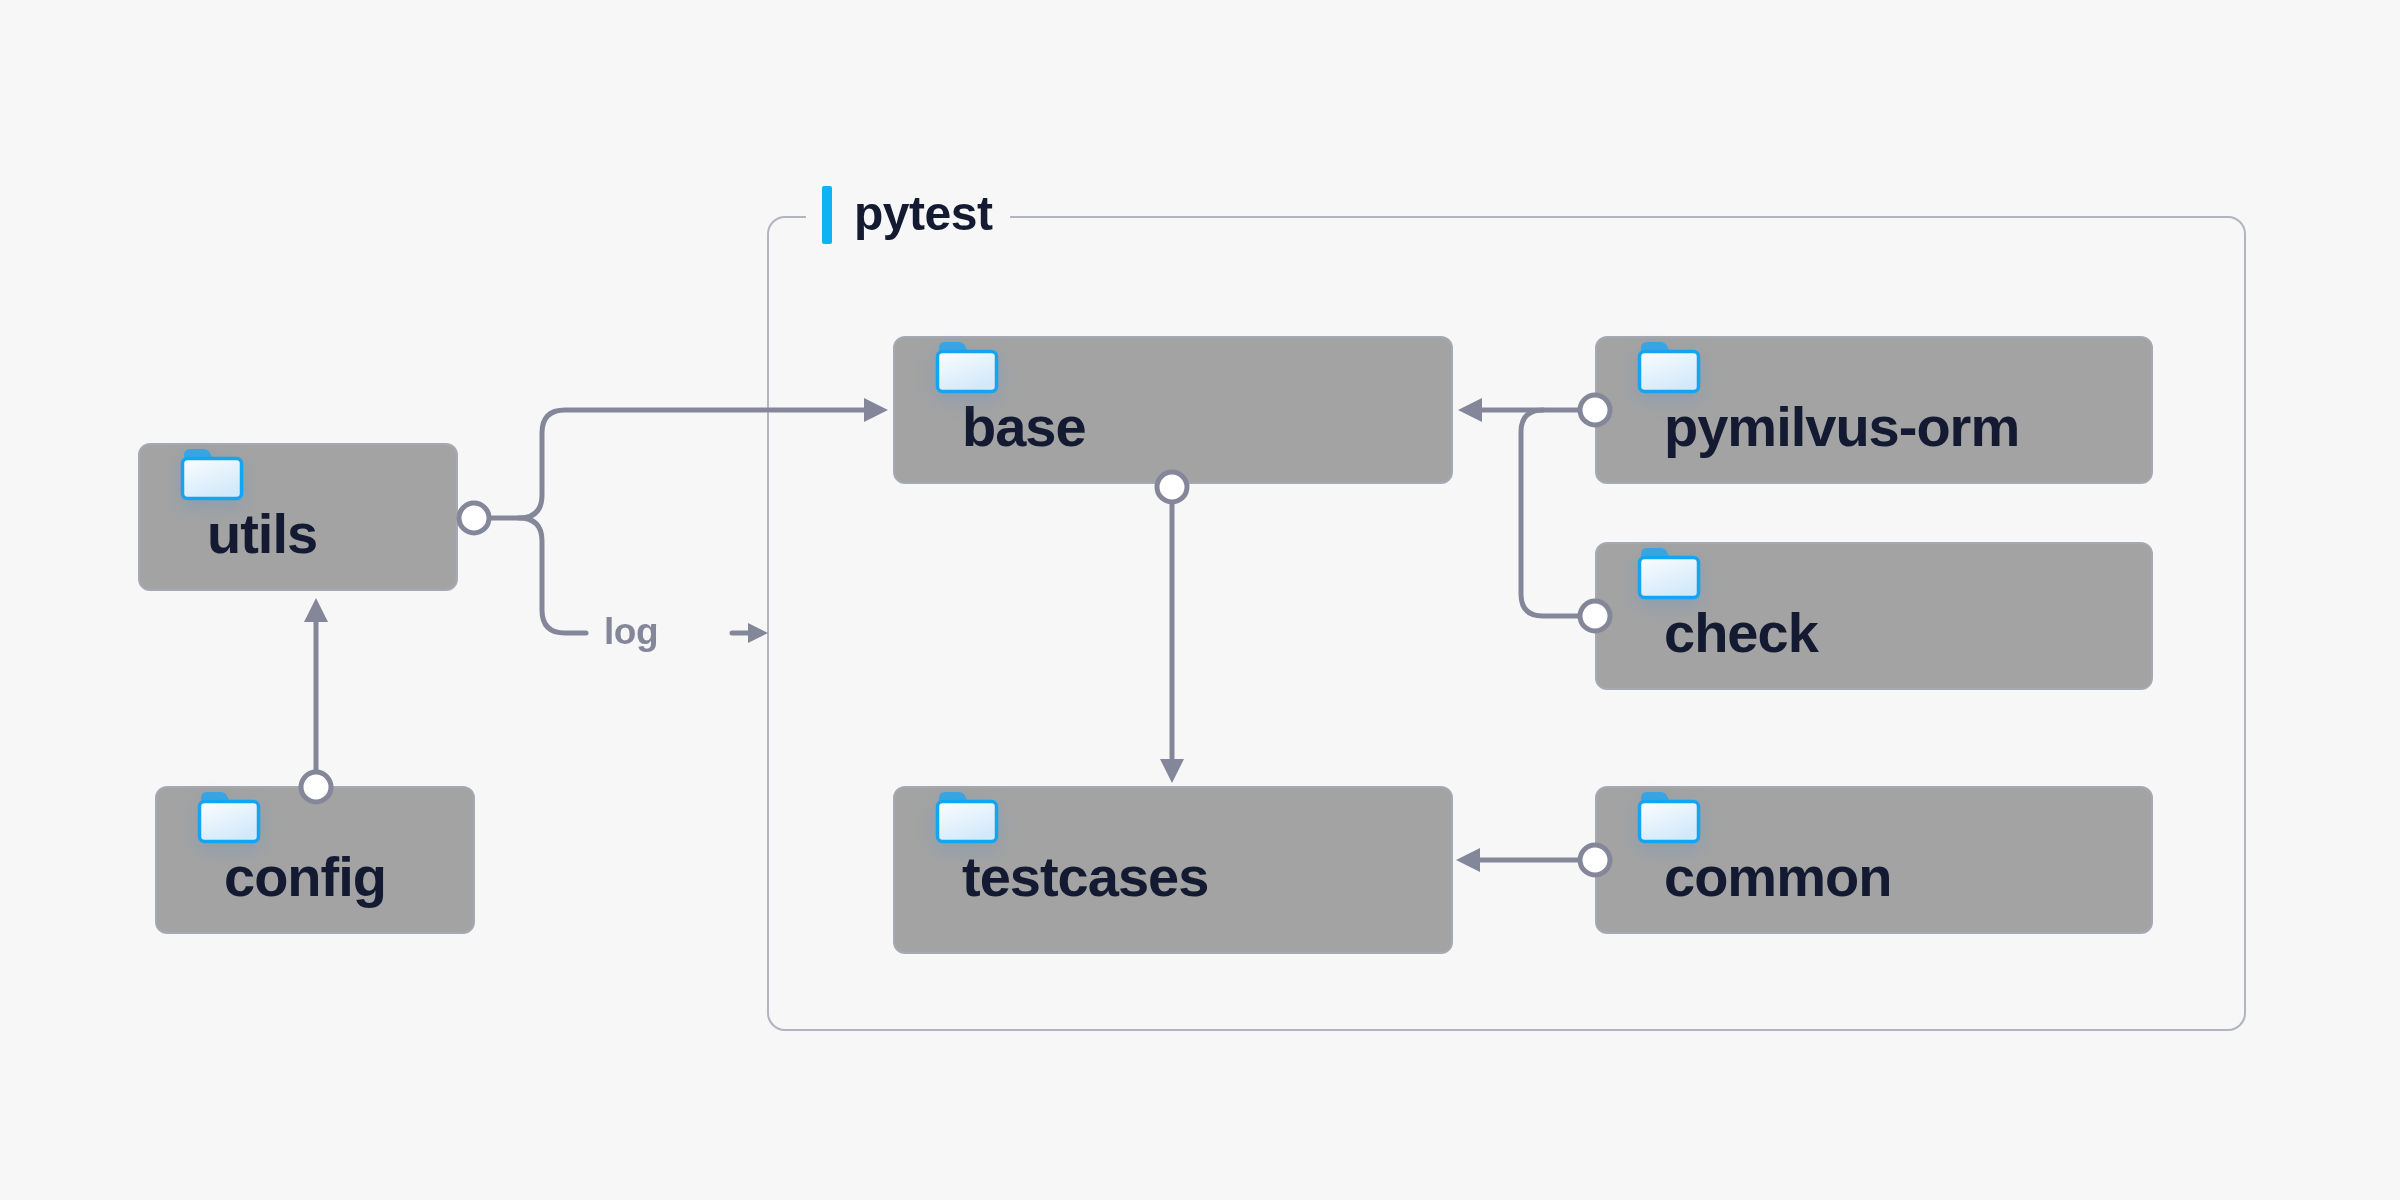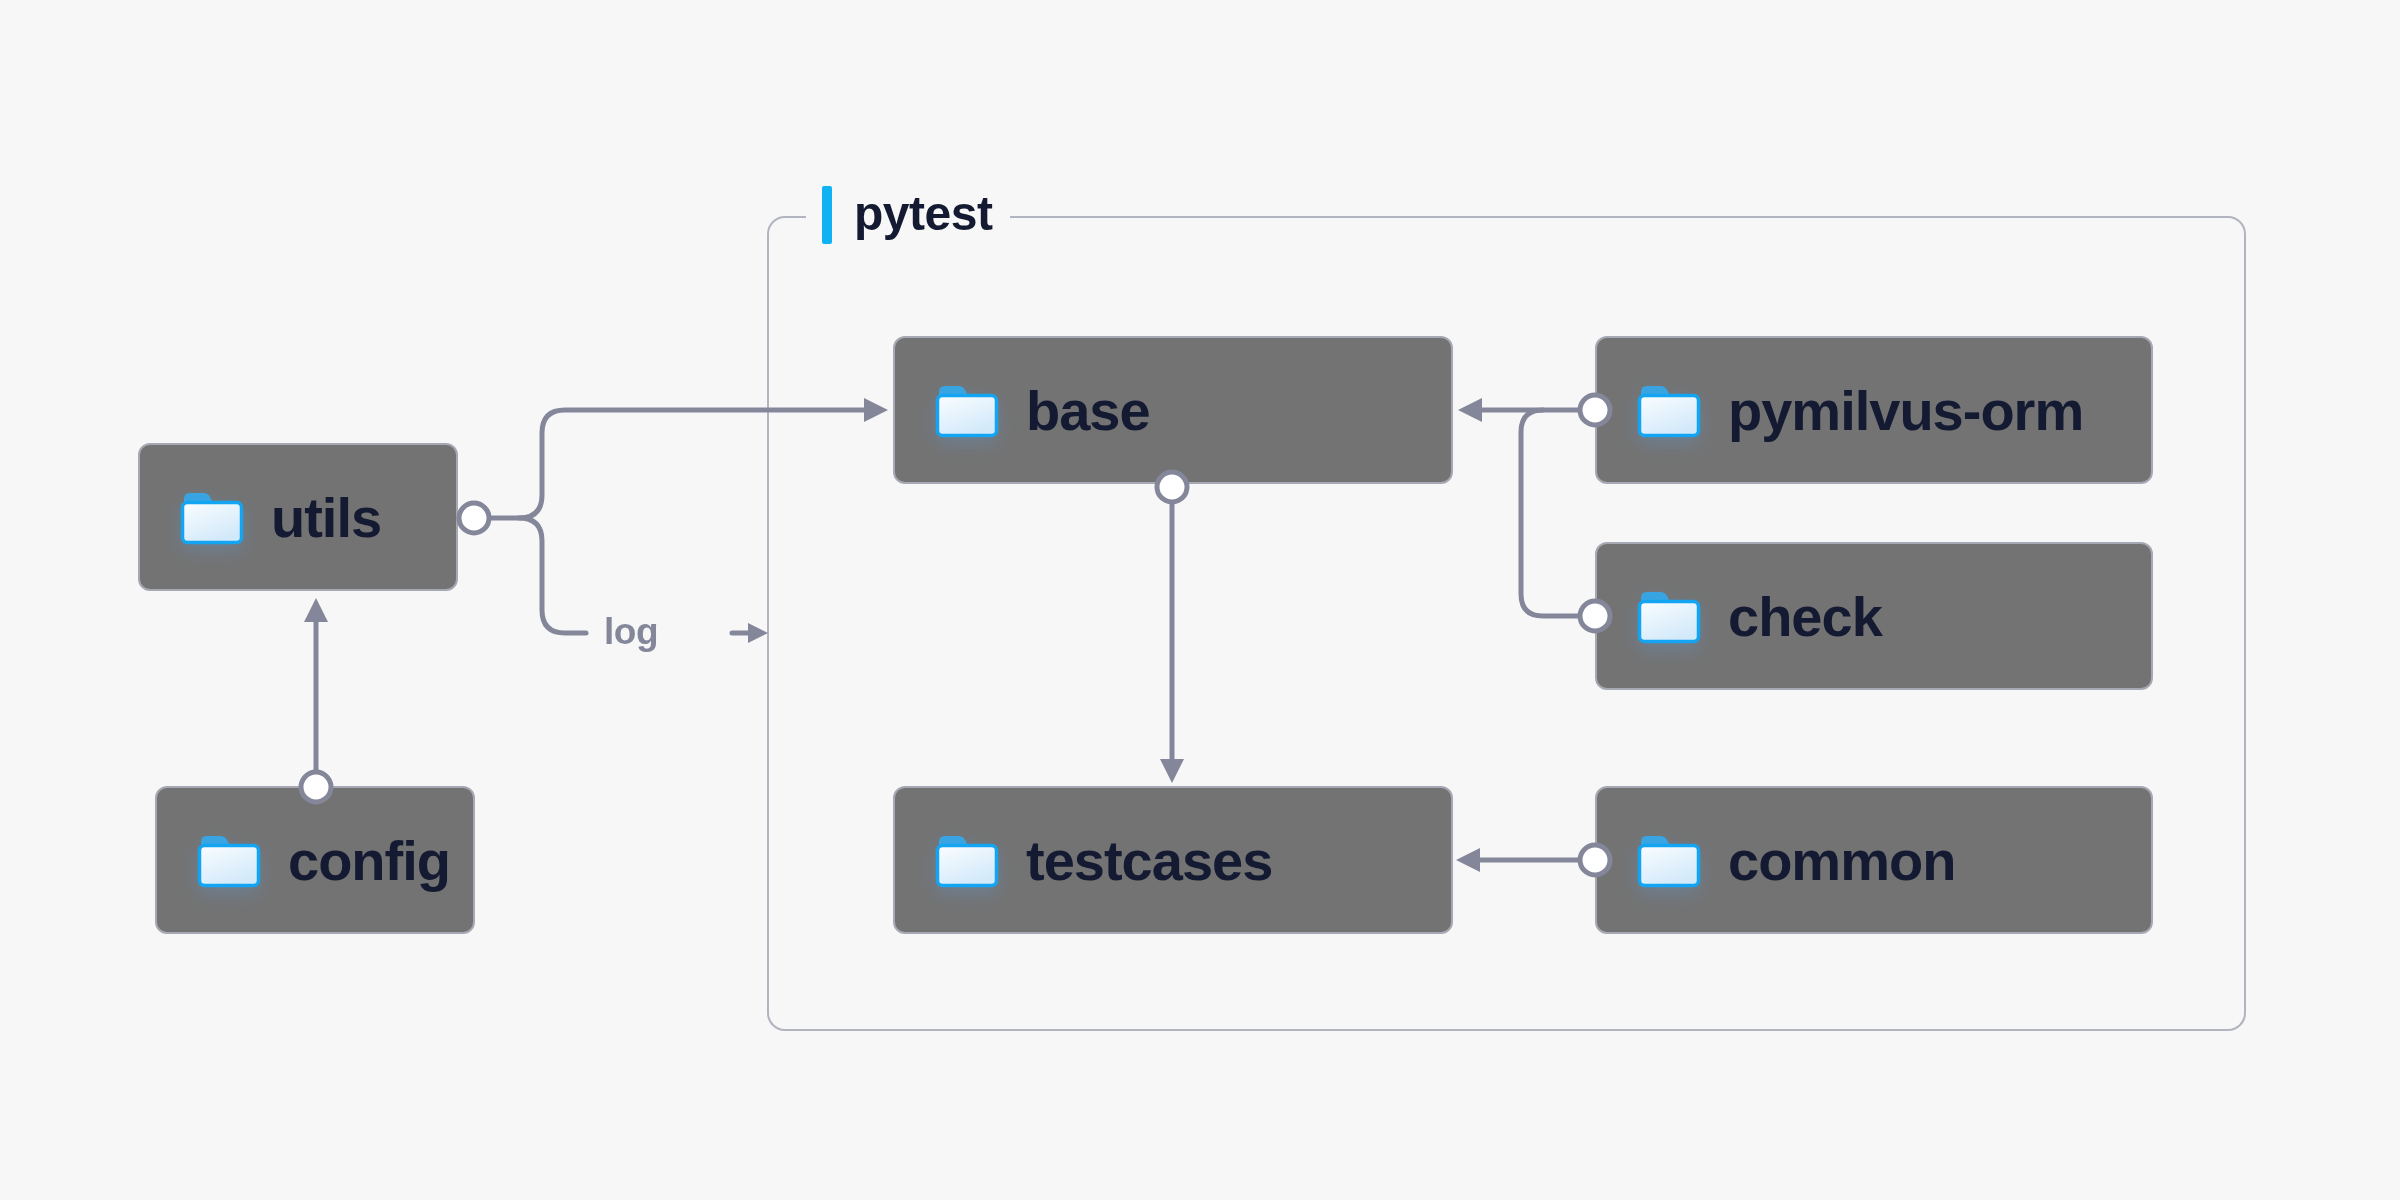--- a/index.html
+++ b/index.html
@@ -20,37 +20,37 @@
     padding:0 18px 0 16px;background:#f7f7f8;text-align:right;
   }
   .accent-bar{width:10px;height:58px;border-radius:2px;background:#0fb2f3;}
   .group-label-text{
     font-size:48px;font-weight:700;color:#131a31;letter-spacing:-0.5px;
     transform:translateY(-2px);
   }
   
   .node{
     position:absolute;box-sizing:border-box;
-    background:#737373;border:2px solid #a6a8b3;border-radius:12px;
-    display:flex;align-items:center;padding-left:40px;
+    background:#a3a3a3;border:2px solid #a6a8b3;border-radius:12px;
+    display:flex;align-items:flex-start;padding-left:40px;flex-direction:column;
   }
   .node .label{
     font-size:56px;font-weight:700;color:#131a31;letter-spacing:-1px;
     margin-left:27px;white-space:nowrap;
   }
   .folder{
     width:64px;height:56px;flex:0 0 auto;
     filter:drop-shadow(0 7px 9px rgba(100,150,200,0.35));
   }
   #node-utils    {left:138px; top:443px; width:320px; height:148px;}
   #node-config   {left:155px; top:786px; width:320px; height:148px;}
   #node-base     {left:893px; top:336px; width:560px; height:148px;}
   #node-pymilvus {left:1595px;top:336px; width:558px; height:148px;}
   #node-check    {left:1595px;top:542px; width:558px; height:148px;}
-  #node-testcases{left:893px; top:786px; width:560px; height:148px;}
+  #node-testcases{left:893px; top:786px; width:560px; height:168px;}
   #node-common   {left:1595px;top:786px; width:558px; height:148px;}
   
   #connectors{
     position:absolute;left:0;top:0;width:2400px;height:1200px;
     pointer-events:none;
   }
   .edge{stroke:#84879a;stroke-width:5;fill:none;stroke-linecap:round;}
   .edge-head{fill:#84879a;stroke:none;}
   .port{fill:#ffffff;stroke:#84879a;stroke-width:5;}
   

